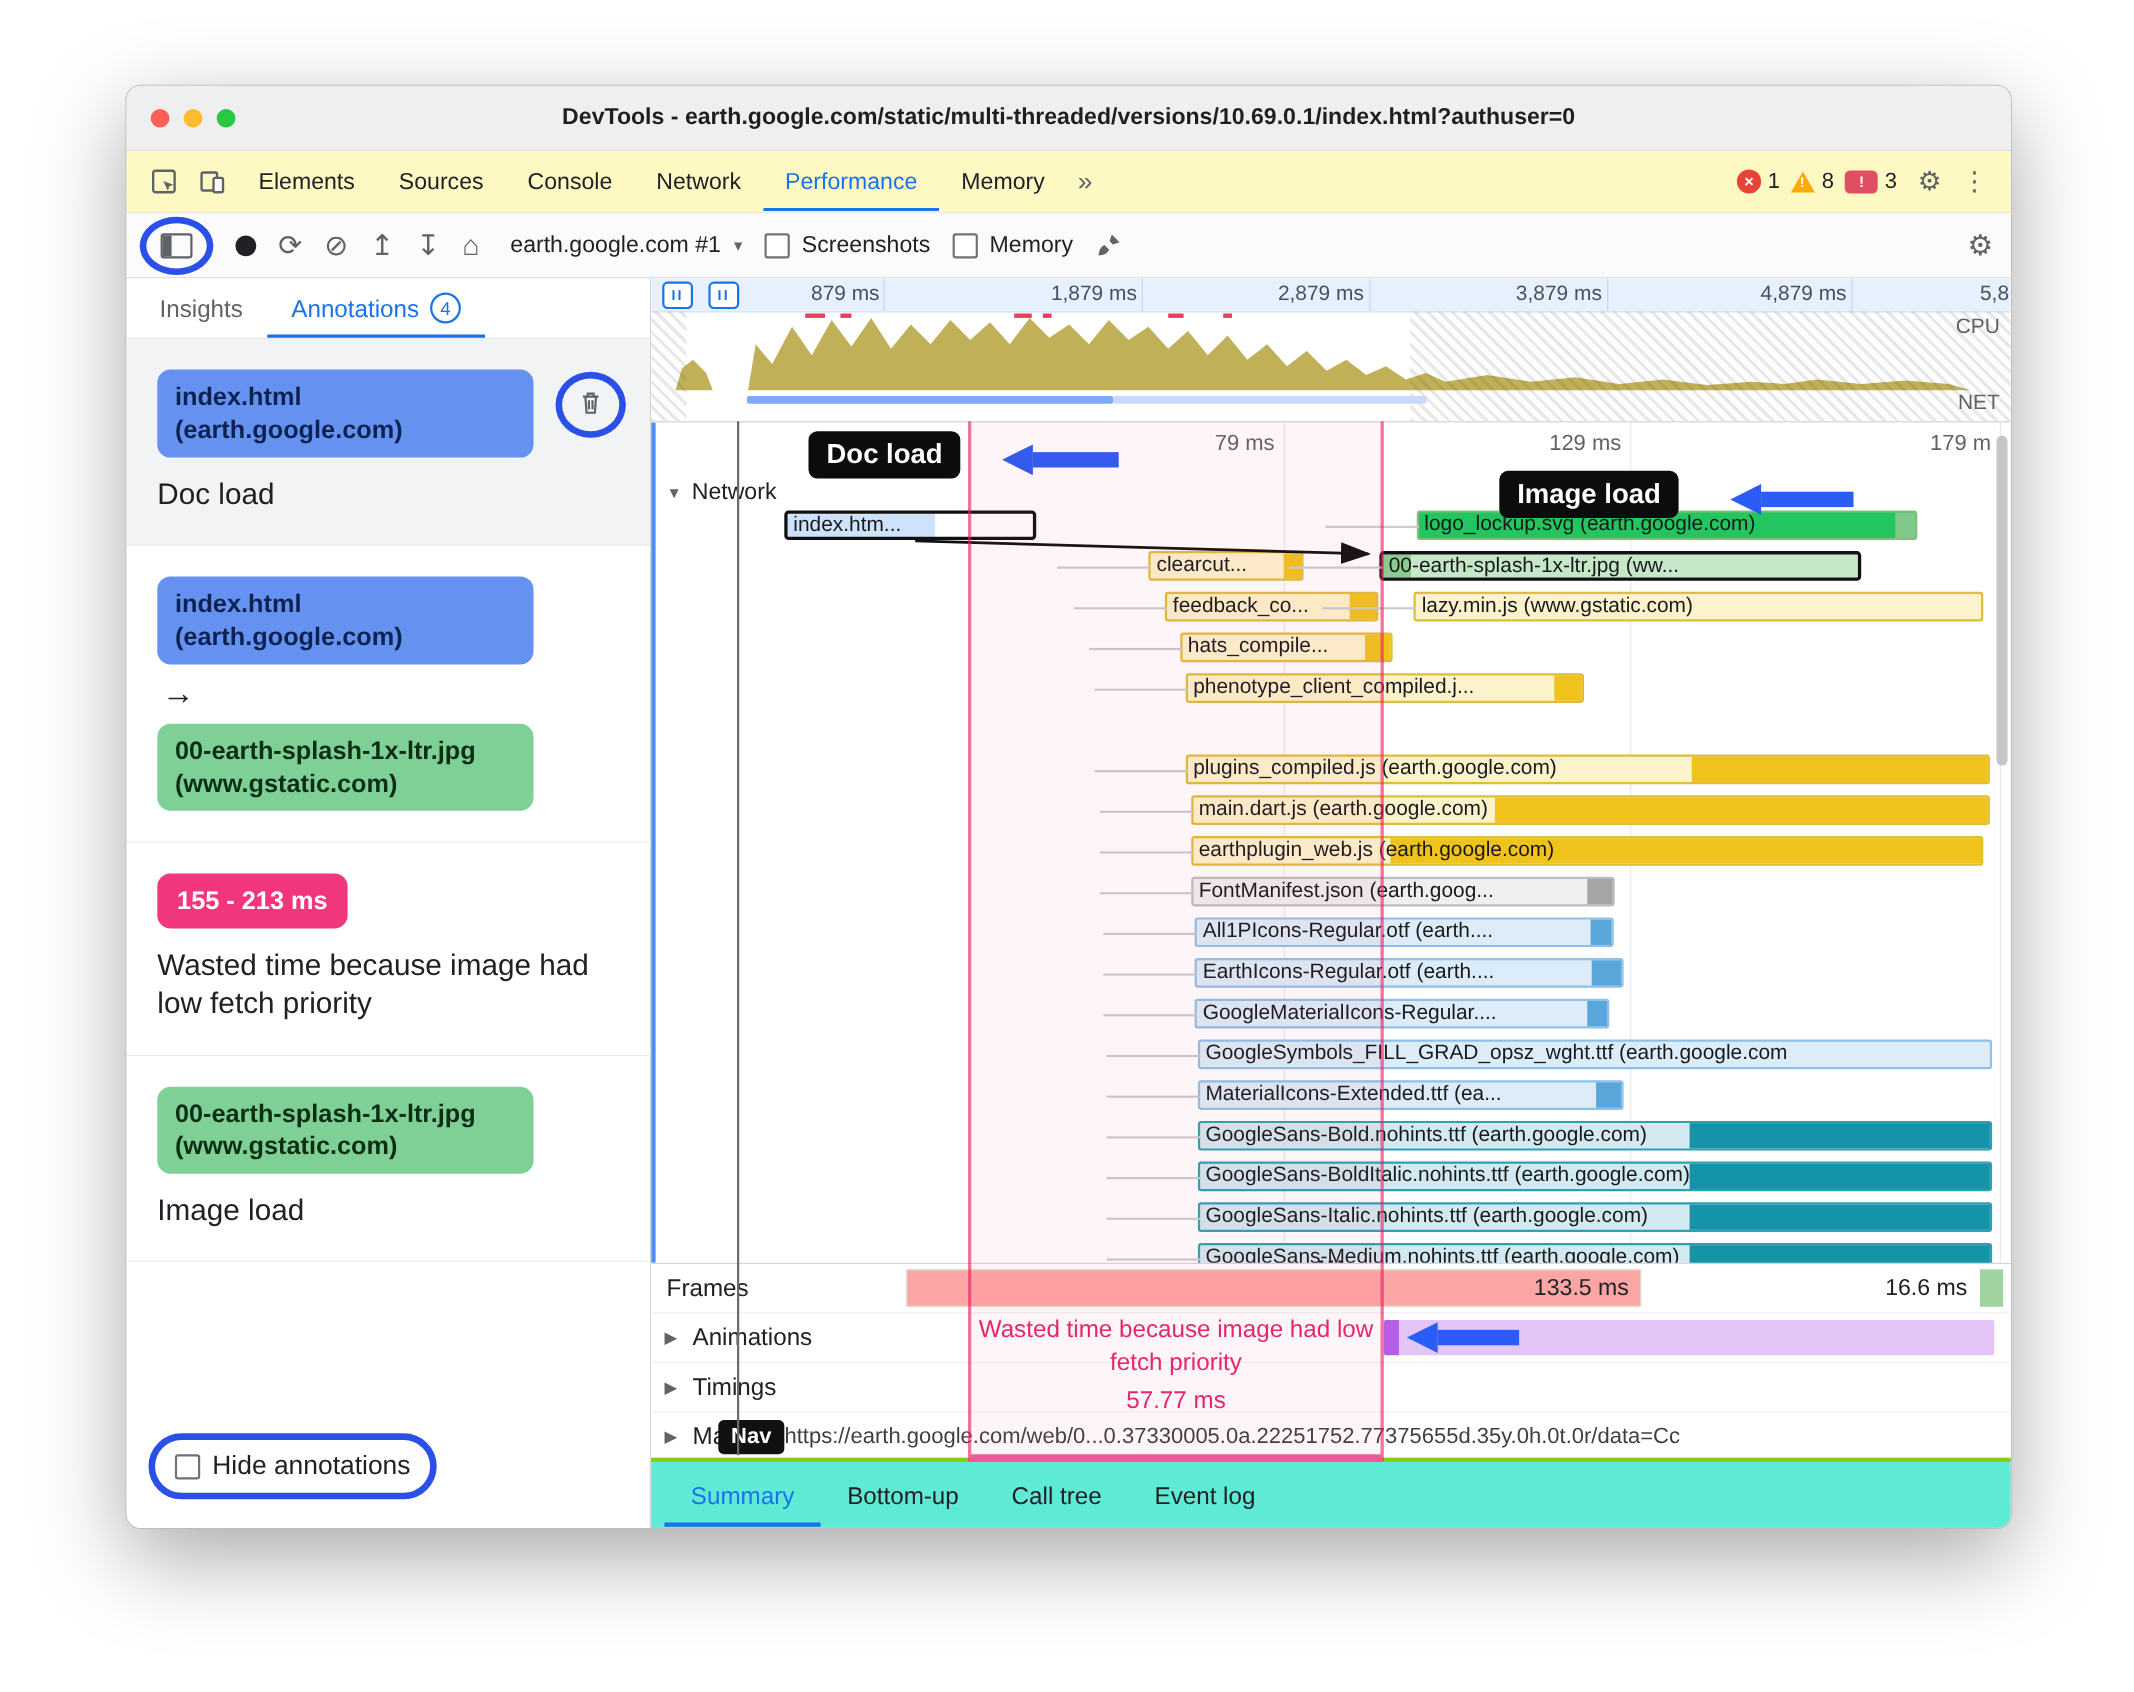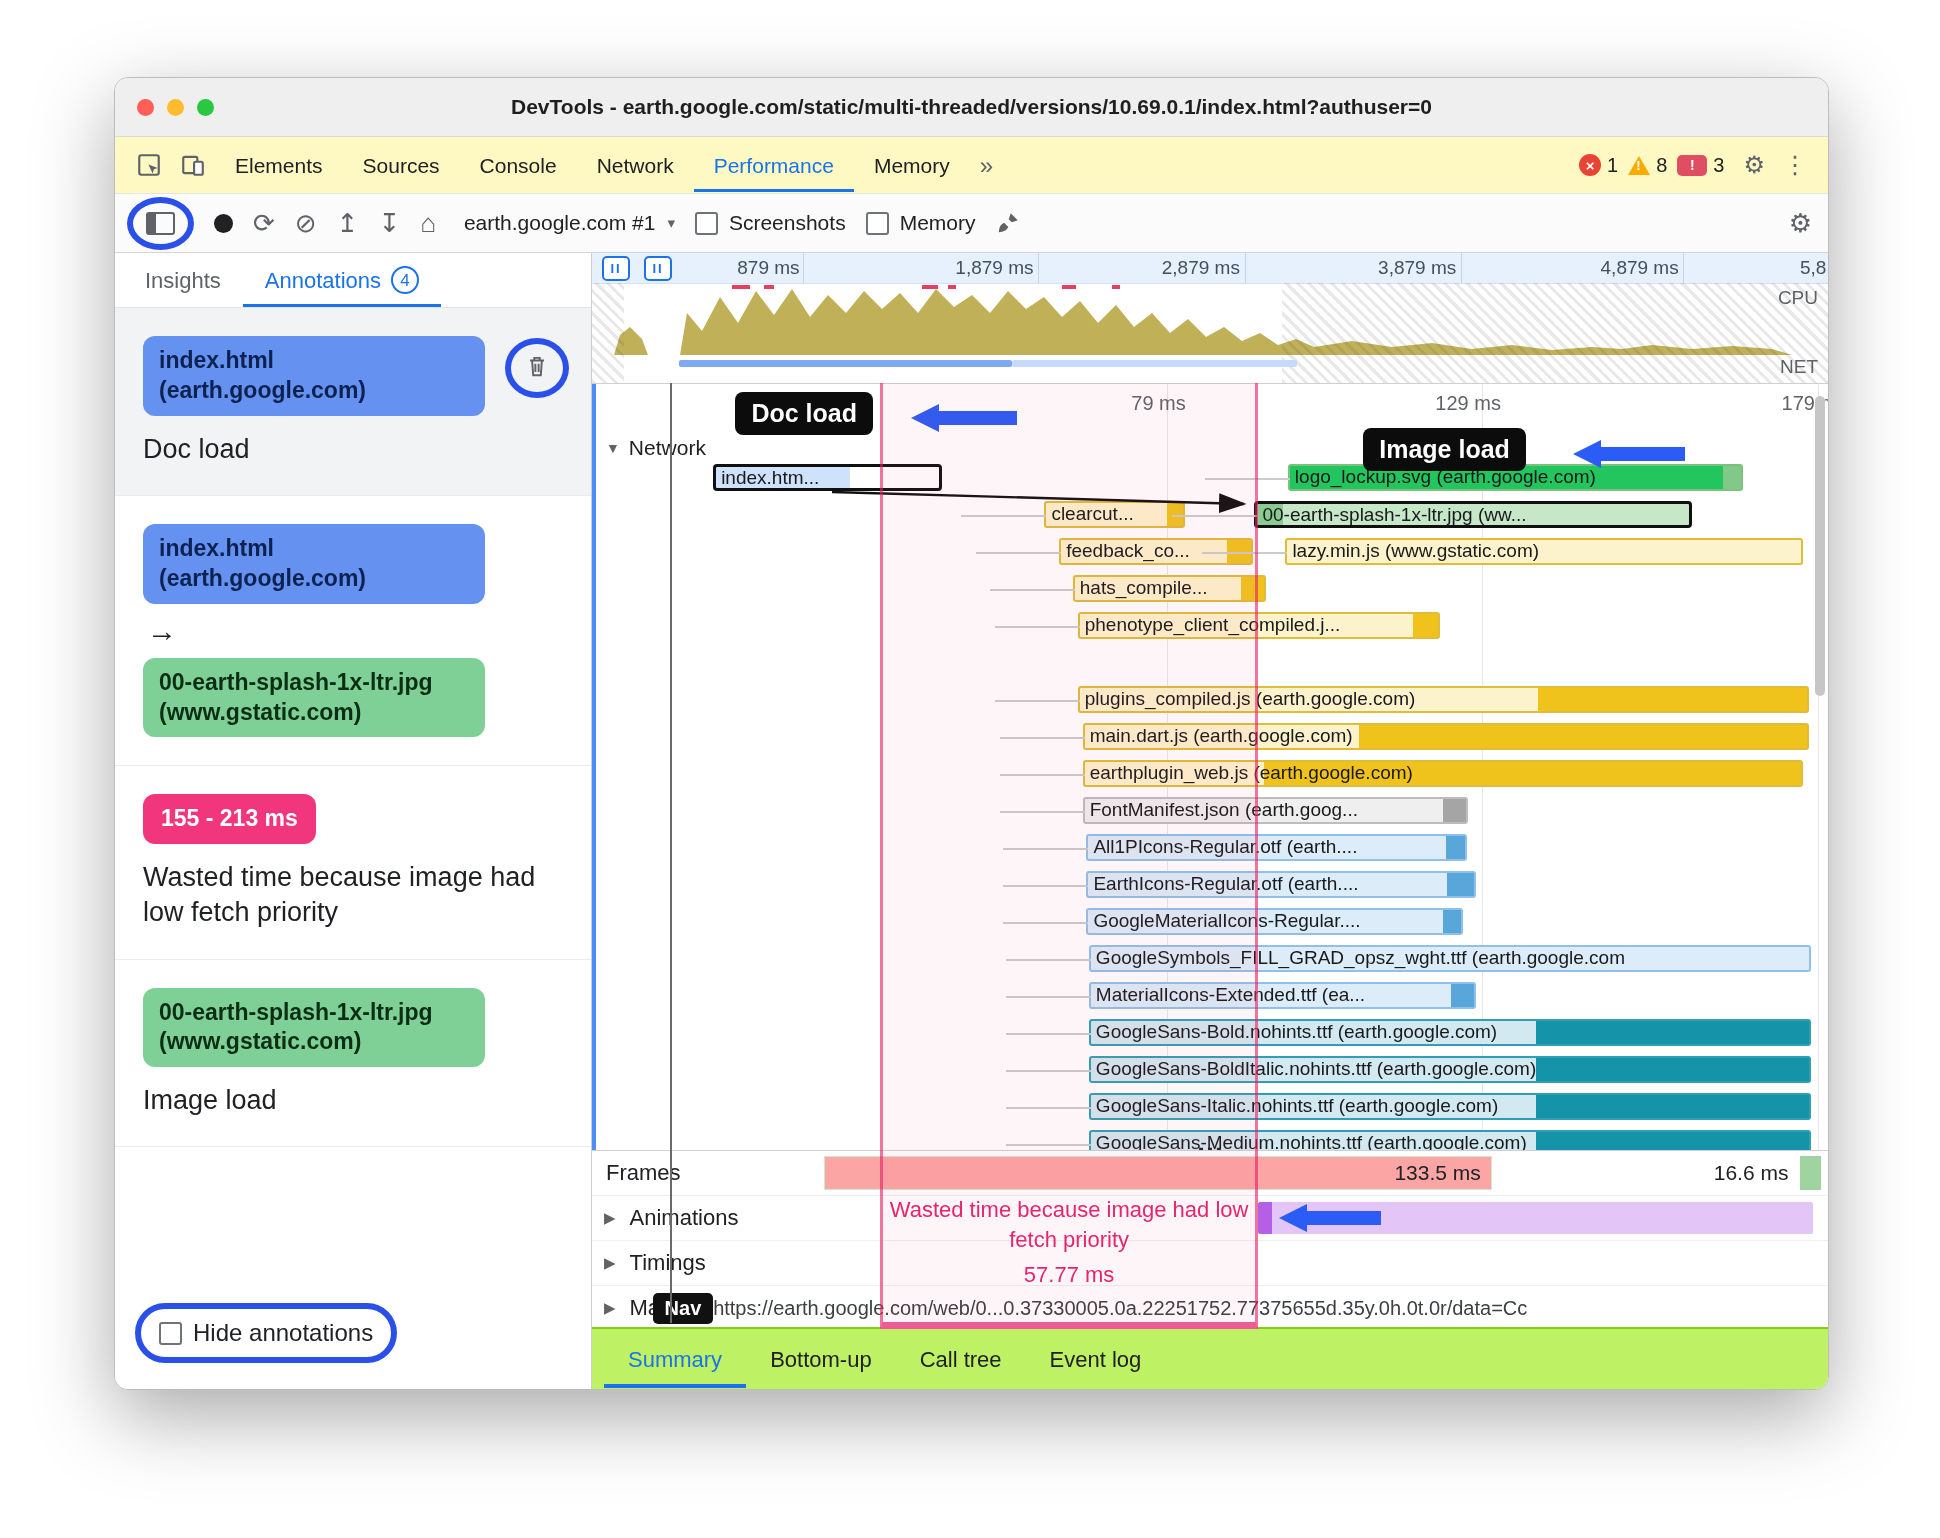--- a/index.html
+++ b/index.html
@@ -71,21 +71,21 @@
   .nb1{left:7%;width:27%;background:#7fa9f3;}
   .nb2{left:34%;width:23%;background:#c7dafb;}
   .ov-lab{position:absolute;right:10px;font-size:19px;color:#5f6368;z-index:4;}
   .ov-cpu-lab{top:34px;} .ov-net-lab{top:103px;}
   .pauses{position:absolute;left:10px;top:3px;display:flex;gap:14px;z-index:5;}
   .pbtn{width:28px;height:25px;border:2px solid #1a73e8;border-radius:5px;background:#fff;color:#1a73e8;font-size:13px;font-weight:bold;letter-spacing:2px;display:flex;align-items:center;justify-content:center;box-sizing:border-box;}
   
   .network{flex:1;position:relative;min-height:0;border-bottom:1px solid #cfcfcf;overflow:hidden;}
   .net-accent{position:absolute;left:0;top:0;bottom:0;width:4px;background:#4c8df6;z-index:3;}
   .gline{position:absolute;top:0;bottom:0;width:1px;background:#e6e6e6;}
-  .glab{position:absolute;top:8px;font-size:20px;color:#5f6368;transform:translateX(-100%);padding-right:8px;white-space:nowrap;margin-left:27px;}
+  .glab{position:absolute;top:8px;font-size:20px;color:#5f6368;transform:translateX(-100%);padding-right:8px;white-space:nowrap;}
   .net-head{position:absolute;top:52px;left:14px;font-size:21px;color:#202124;display:flex;gap:9px;align-items:center;z-index:3;}
   .net-head .tri{font-size:14px;color:#5f6368;}
   #net-rows{position:absolute;inset:0;}
   .bar{position:absolute;height:27px;box-sizing:border-box;border:2px solid;border-radius:3px;z-index:2;}
   .bar:not(.doc)::before{content:"";position:absolute;left:-85px;width:85px;top:50%;height:2px;background:#cccccc;}
   .blab{position:relative;z-index:2;font-size:19px;color:#18191a;padding-left:5px;line-height:22px;display:block;white-space:nowrap;overflow:hidden;}
   .part{position:absolute;top:0;bottom:0;right:0;}
   .sel{border:3px solid #101010 !important;border-radius:4px;}
   .doc{background:linear-gradient(to right,#cfe2fb 0 60%,#ffffff 60%);border-color:#7baaf7;}
   .image{background:#22c55e;border-color:#79c37f;}
@@ -121,21 +121,21 @@
   .fbar2{position:absolute;right:0.6%;width:1.7%;top:5px;bottom:5px;background:#9fd3a0;}
   .abar{position:absolute;left:53.9%;right:1.2%;top:6px;bottom:6px;background:linear-gradient(to right,#b45fe6 0 2.5%,#e3c6f7 2.5%);border-radius:2px;}
   .a3{left:55.6%;width:8.2%;top:8px;}
   .nav-chip{position:absolute;left:4.9%;background:#111;color:#fff;font-weight:bold;font-size:20px;padding:4px 12px;border-radius:5px;z-index:2;}
   .url{position:absolute;left:9.8%;right:6px;font-size:20px;color:#3c4043;white-space:nowrap;overflow:hidden;}
   .wasted{position:absolute;left:23.3%;width:30.6%;top:44px;text-align:center;color:#e5256f;font-size:22px;line-height:1.35;z-index:8;pointer-events:none;}
   .wasted .ms{margin-top:6px;}
   .pink-band{position:absolute;left:23.3%;width:30.6%;top:130px;bottom:60px;background:rgba(236,64,122,.055);
     border-left:3px solid rgba(233,30,99,.6);border-right:3px solid rgba(233,30,99,.6);border-bottom:7px solid #ee5b96;z-index:7;pointer-events:none;box-sizing:border-box;}
   .dark-vline{position:absolute;left:6.3%;top:130px;bottom:66px;width:2px;background:#6a6a6a;z-index:3;pointer-events:none;}
-  .bottom-tabs{height:60px;flex:0 0 auto;border-top:2px solid #84cc16;display:flex;align-items:center;padding-left:12px;background:#bef264;}
+  .bottom-tabs{height:60px;flex:0 0 auto;border-top:4px solid #84cc16;display:flex;align-items:center;padding-left:12px;background:#5eead4;}
   .btab{padding:0 24px;line-height:57px;font-size:22px;color:#202124;}
   .btab.active{color:#1a73e8;box-shadow:inset 0 -4px 0 #1a73e8;}
 </style>
 </head>
 <body>
 
 <div class="page">
   <div class="window">
 
     <div class="titlebar">

